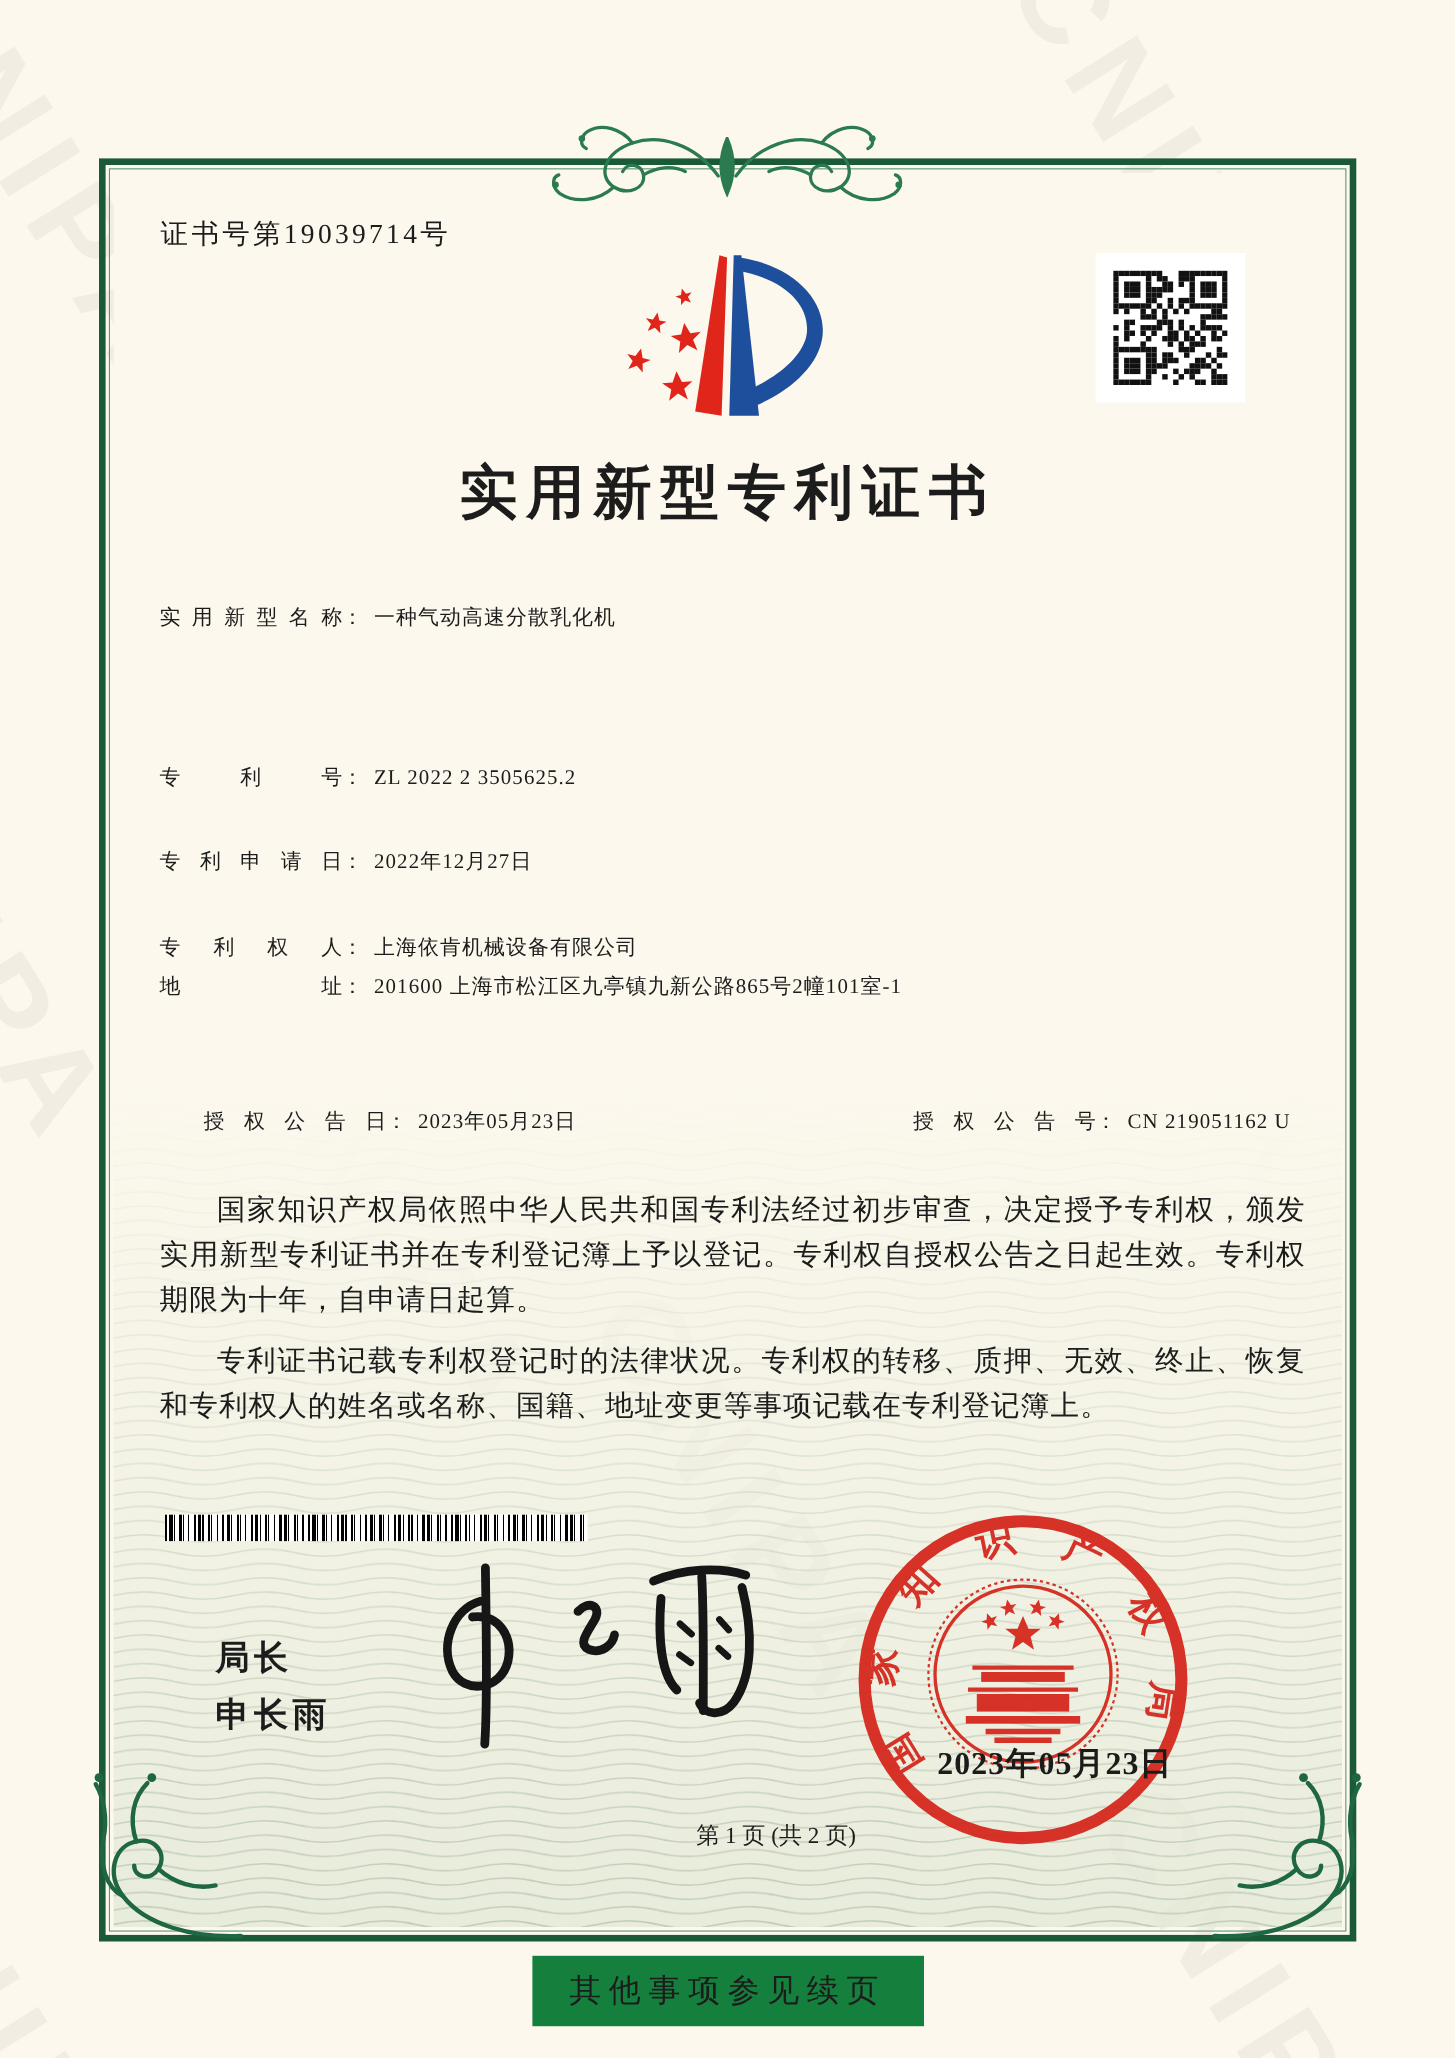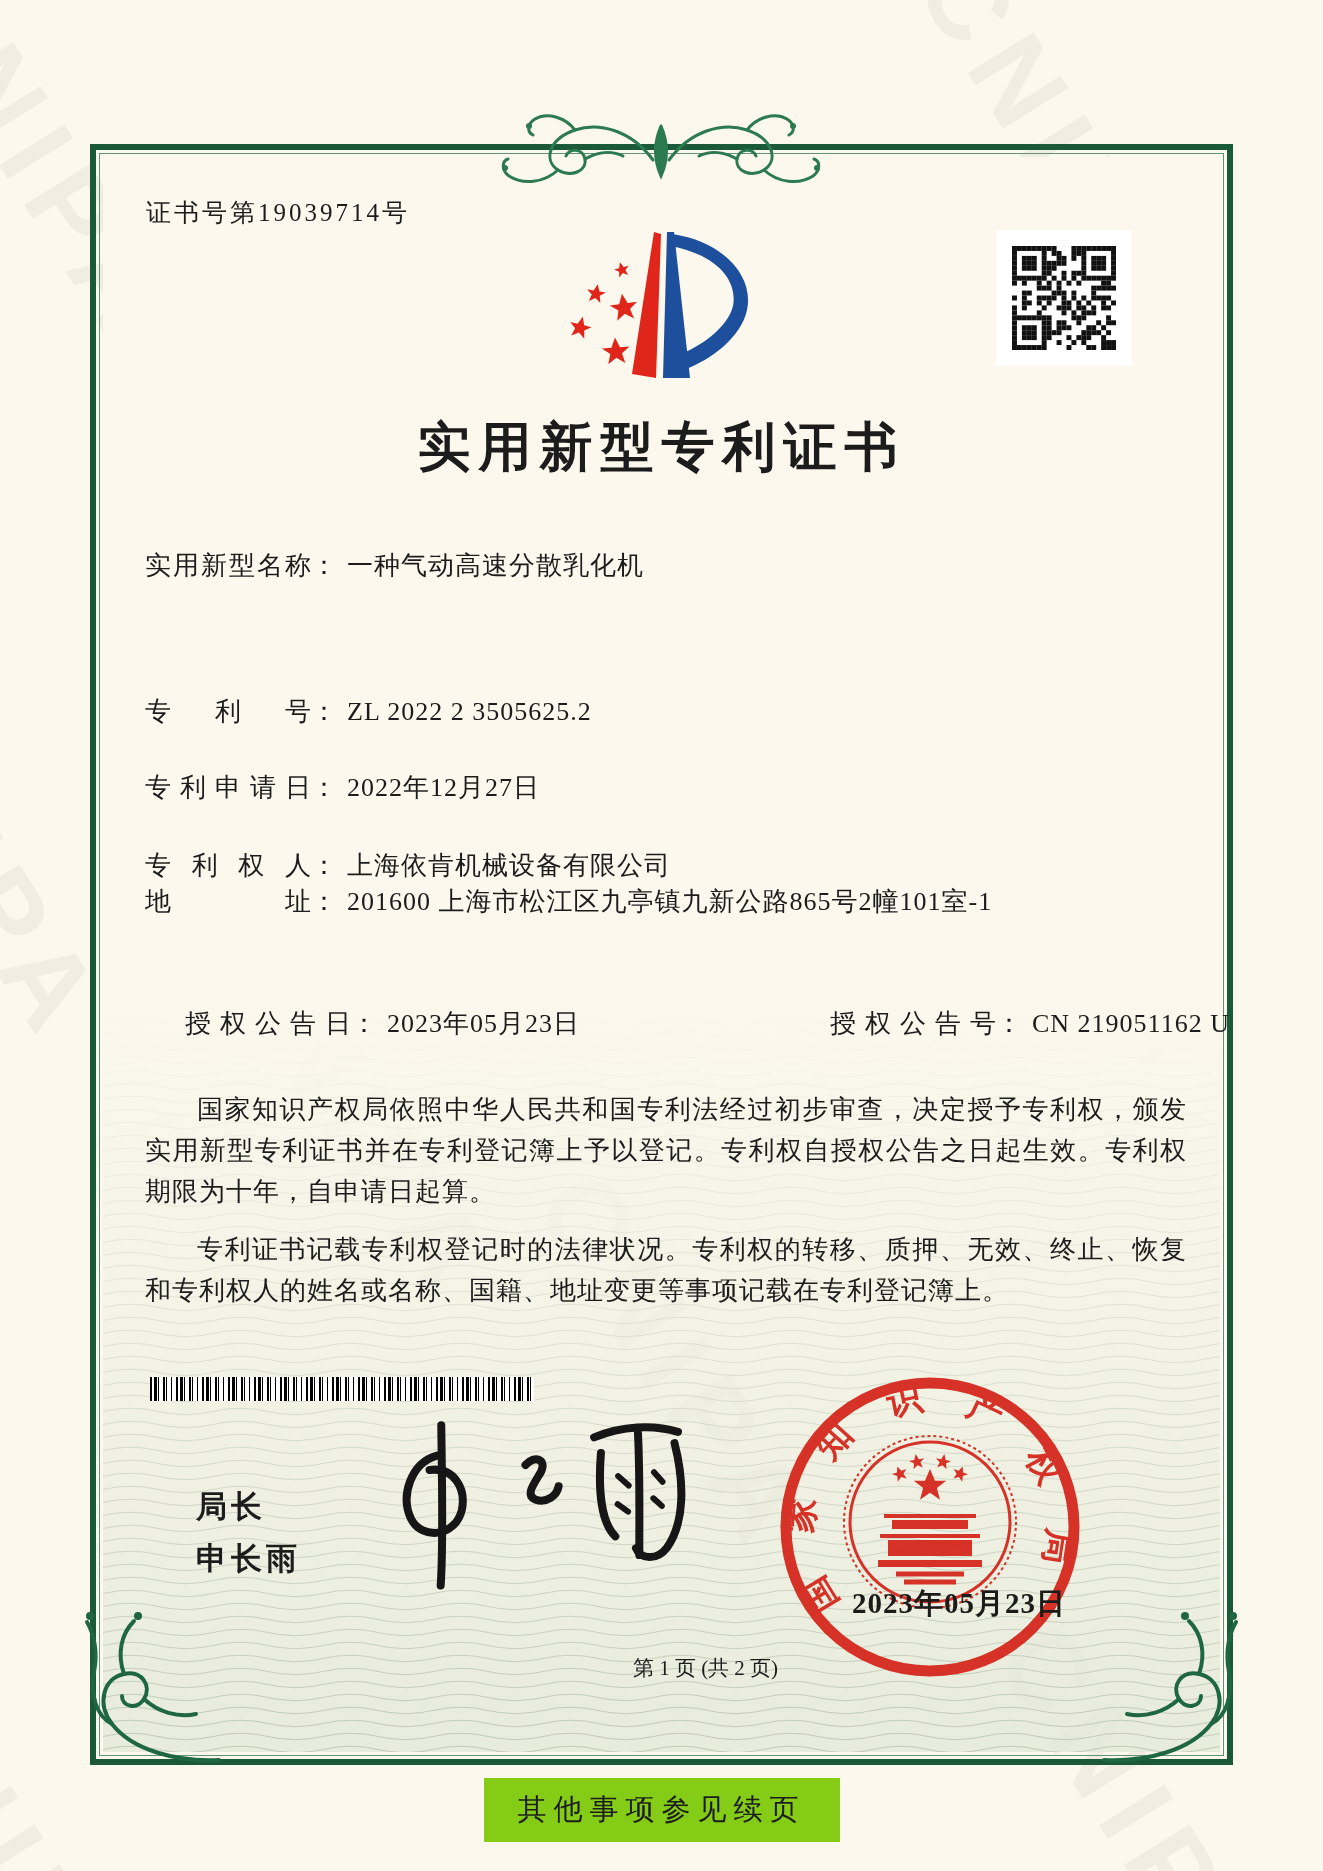--- a/index.html
+++ b/index.html
@@ -18,51 +18,51 @@
   .ornament{position:absolute;pointer-events:none;}
   
   .cert-no{position:absolute;left:146px;top:196px;font-size:25px;letter-spacing:3px;}
   .logo{position:absolute;left:566px;top:226px;width:190px;height:162px;}
   .qr-box{position:absolute;left:996px;top:230px;width:136px;height:136px;background:#ffffff;
           display:flex;align-items:center;justify-content:center;}
   .qr-box svg{width:104px;height:104px;}
   .doc-title{position:absolute;left:0;top:412px;width:100%;text-align:center;
              font-size:53px;font-weight:bold;letter-spacing:8px;}
   
-  .field-row{position:absolute;left:145px;font-size:26px;white-space:nowrap;}
+  .field-row{position:absolute;left:145px;font-size:19px;white-space:nowrap;}
   .field-label{display:inline-block;width:166px;text-align:justify;text-align-last:justify;
                vertical-align:bottom;}
   .field-colon{display:inline-block;margin-right:10px;}
   .field-value{letter-spacing:1px;}
   .grant-right{position:absolute;left:645px;top:0;white-space:nowrap;}
   
   .body-text{position:absolute;left:145px;top:1072px;width:1042px;font-size:26px;
              line-height:1.58;text-align:justify;}
-  .body-text p{margin:17px 0 14px 0;text-indent:2em;letter-spacing:1px;}
+  .body-text p{margin:7px 0 14px 0;text-indent:2em;letter-spacing:1px;}
   
   .barcode{position:absolute;left:150px;top:1377px;width:384px;height:24px;background:#fff;
     background-image:repeating-linear-gradient(90deg,
       #000 0 2px,#fff 2px 4px,#000 4px 7px,#fff 7px 8px,#000 8px 9px,#fff 9px 13px,
       #000 13px 15px,#fff 15px 16px,#000 16px 17px,#fff 17px 21px,#000 21px 22px,#fff 22px 26px);}
   
   .sig-label,.sig-name{position:absolute;left:196px;font-family:Liberation Sans, sans-serif;
       font-weight:bold;font-size:31px;letter-spacing:4px;}
   .sig-label{top:1486px;}
   .sig-name{top:1538px;}
   .signature-svg{position:absolute;left:360px;top:1408px;width:370px;height:210px;}
   
   .seal{position:absolute;left:775px;top:1372px;width:310px;height:310px;opacity:0.95;}
   .seal svg{position:absolute;inset:0;}
   .seal-date{position:absolute;left:0;top:212px;width:100%;text-align:center;
              padding-left:58px;box-sizing:border-box;font-size:29px;letter-spacing:1px;
              color:#101010;font-weight:bold;}
   
   .page-info{position:absolute;left:0;top:1654px;width:100%;text-align:center;font-size:21px;padding-left:44px;}
   .continuation{position:absolute;left:0;top:1778px;width:100%;text-align:center;}
-  .continuation span{display:inline-block;background:#84cc16;padding:12px 34px;
+  .continuation span{display:inline-block;background:#15803d;padding:12px 34px;
              font-size:29px;letter-spacing:7px;}
 </style>
 </head>
 <body>
 
 <div class="page">
 
   <span class="wm" style="left:-20px;top:-60px;transform:rotate(58deg);">CNIPA</span>
   <span class="wm" style="left:1000px;top:-70px;transform:rotate(58deg);">CNIPA</span>
   <span class="wm" style="left:300px;top:180px;transform:rotate(58deg);">CNIPA</span>

